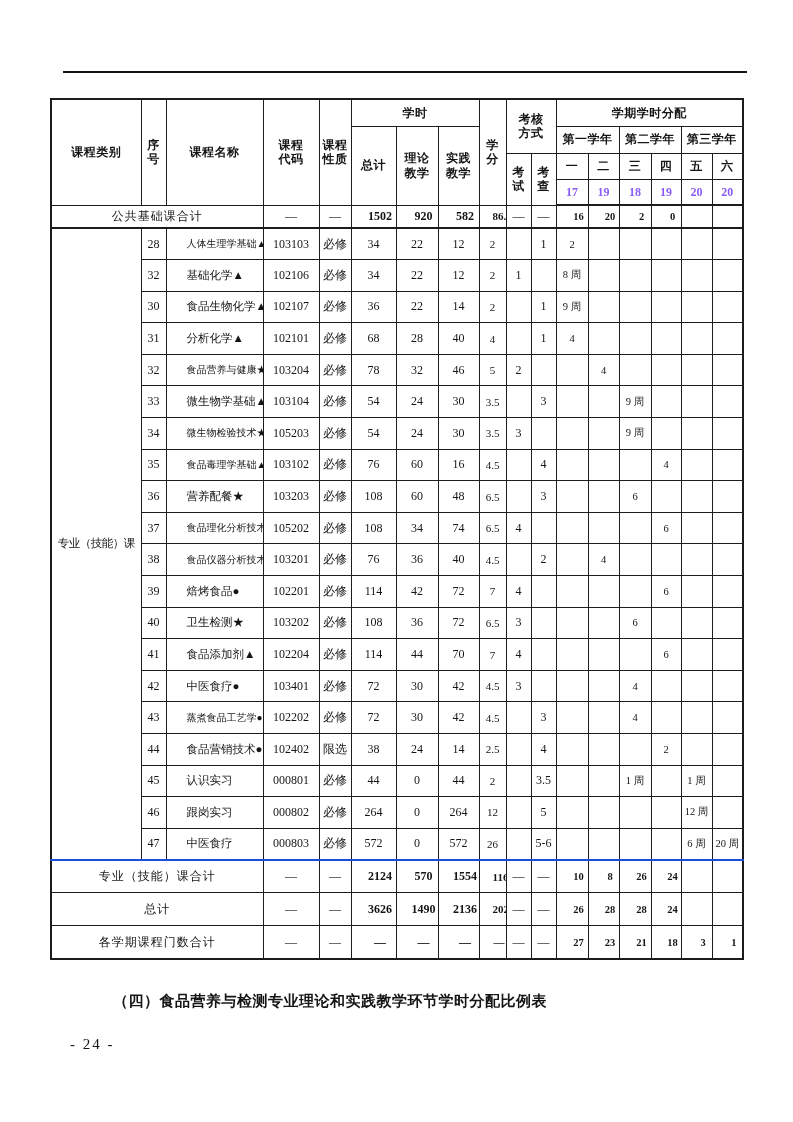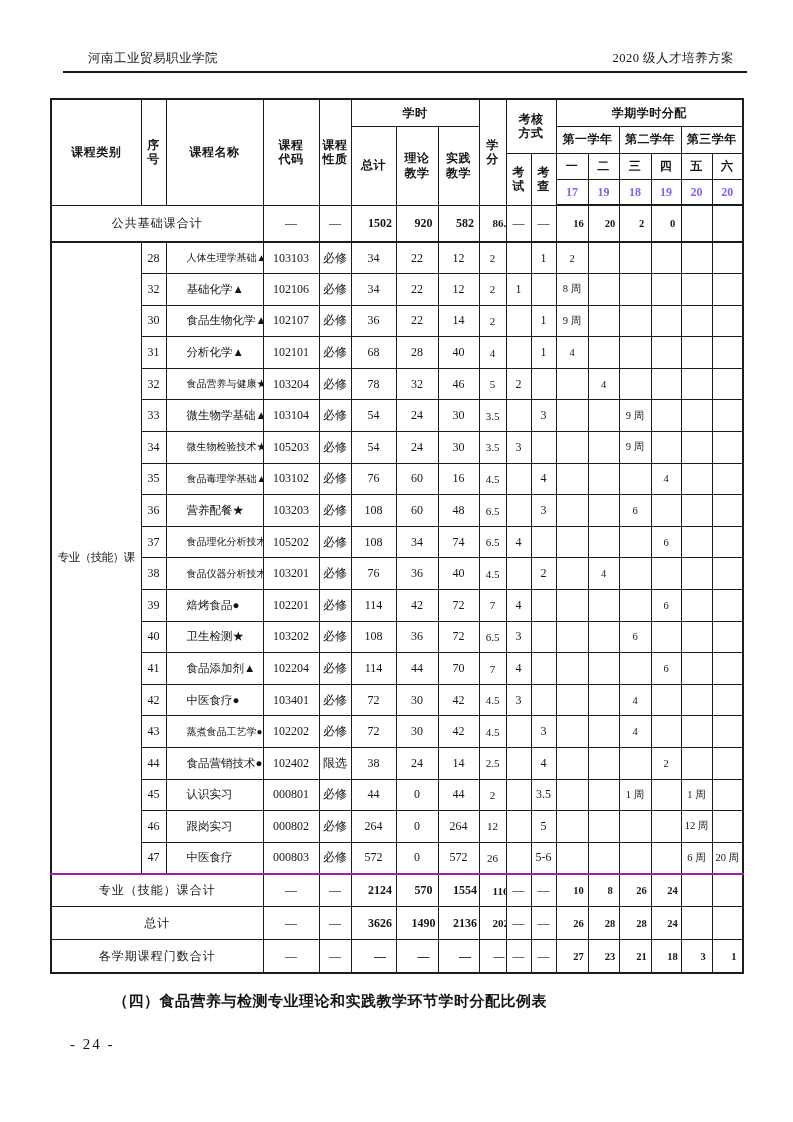--- a/index.html
+++ b/index.html
@@ -37,24 +37,24 @@
     letter-spacing:0.5px;
   }
   thead tr.h1 { height:27px; }
   thead tr.h2 { height:27px; }
   thead tr.h3 { height:26px; }
   thead tr.h4 { height:26px; }
   thead tr.h4 th { border-bottom:2px solid #1c1c1c; }
   th.wk { font-weight:bold; letter-spacing:0; color:#8b5cf6; }
 
   tbody tr { height:31.6px; }
-  tbody tr.sum-top { height:37px;margin-top:19px; }
+  tbody tr.sum-top { height:23px;margin-top:19px; }
   tbody tr.sum-top td { border-bottom:2px solid #1c1c1c; }
   tbody tr.sum-row { height:33px; }
-  tbody tr.first-sum td { border-top:2px solid #a21caf; }
+  tbody tr.first-sum td { border-top:2px solid #1d4ed8; }
 
   td.name { text-align:left; padding-left:20px; font-size:11.5px; white-space:nowrap; }
   td.name.sm { font-size:10px; }
   td.cat { font-size:11.5px; letter-spacing:-0.5px;margin-top:6px; }
   td.credits { font-size:11px; }
   td.sem { font-size:10.5px; white-space:nowrap; }
   td.b { font-weight:bold;padding-left:13px; }
   td.lbl { font-size:12px; letter-spacing:1px; }
 
   .caption {
@@ -64,24 +64,20 @@
   .pagenum {
     position:absolute; top:1036px; left:70px;
     font-size:15px; letter-spacing:2px;
   }
 </style>
 </head>
 <body>
 
 <div class="page">
 
-  <div class="doc-header">
-    <span>河南工业贸易职业学院</span>
-    <span>2020 级人才培养方案</span>
-  </div>
   <div class="header-rule"></div>
 
   <table class="curriculum">
     <colgroup>
       <col style="width:90px">
         <col style="width:25px">
         <col style="width:97px">
       <col style="width:56px">
         <col style="width:32px">
         <col style="width:45px">

